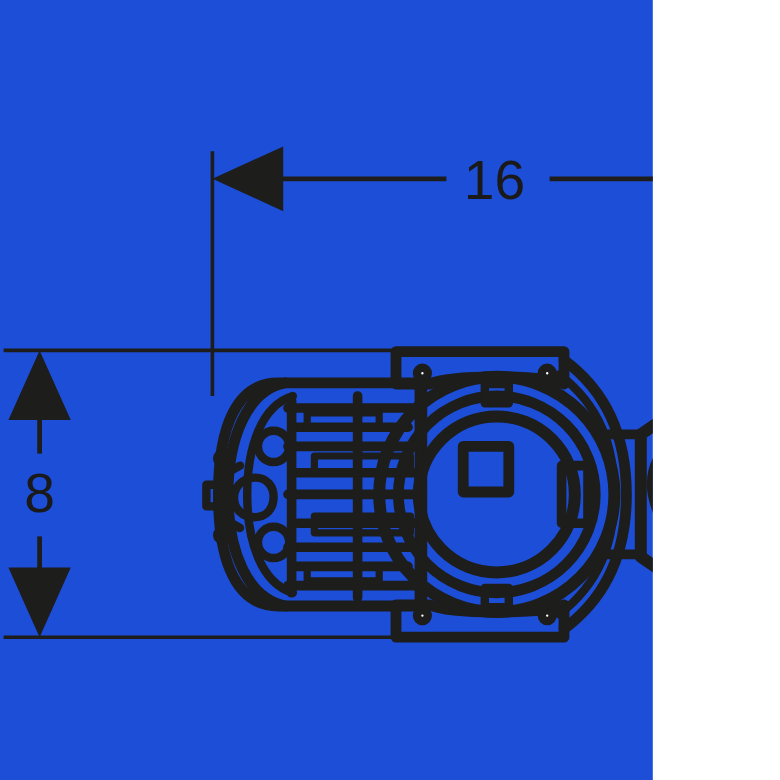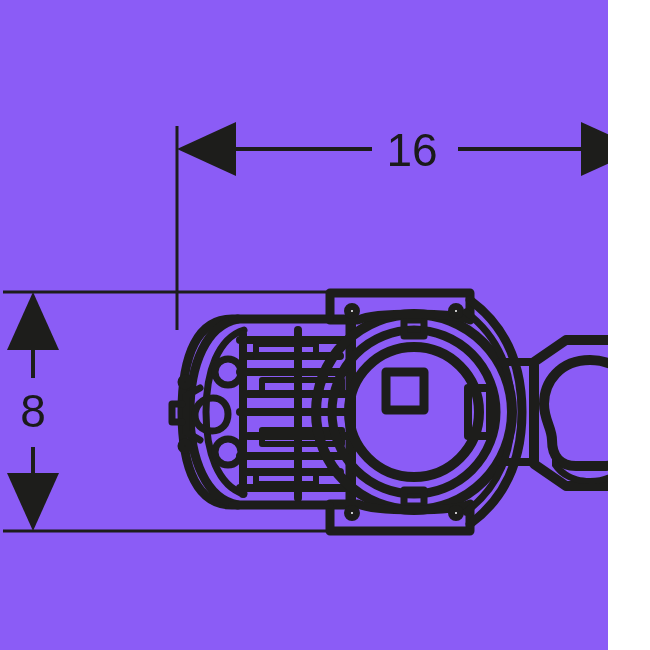--- a/index.html
+++ b/index.html
@@ -5,23 +5,23 @@
   html, body {
     margin: 0;
     padding: 0;
     background: #ffffff;
   }
   body {
     font-family: "Liberation Sans", sans-serif;
   }
   #canvas {
     position: relative;
-    width: 608px;
+    width: 544px;
     height: 650px;
-    background: #8b5cf6;
+    background: #1d4ed8;
     overflow: hidden;
   }
   #drawing-svg {
     position: absolute;
     left: 0;
     top: 0;
     width: 650px;
     height: 650px;
     display: block;
   }

